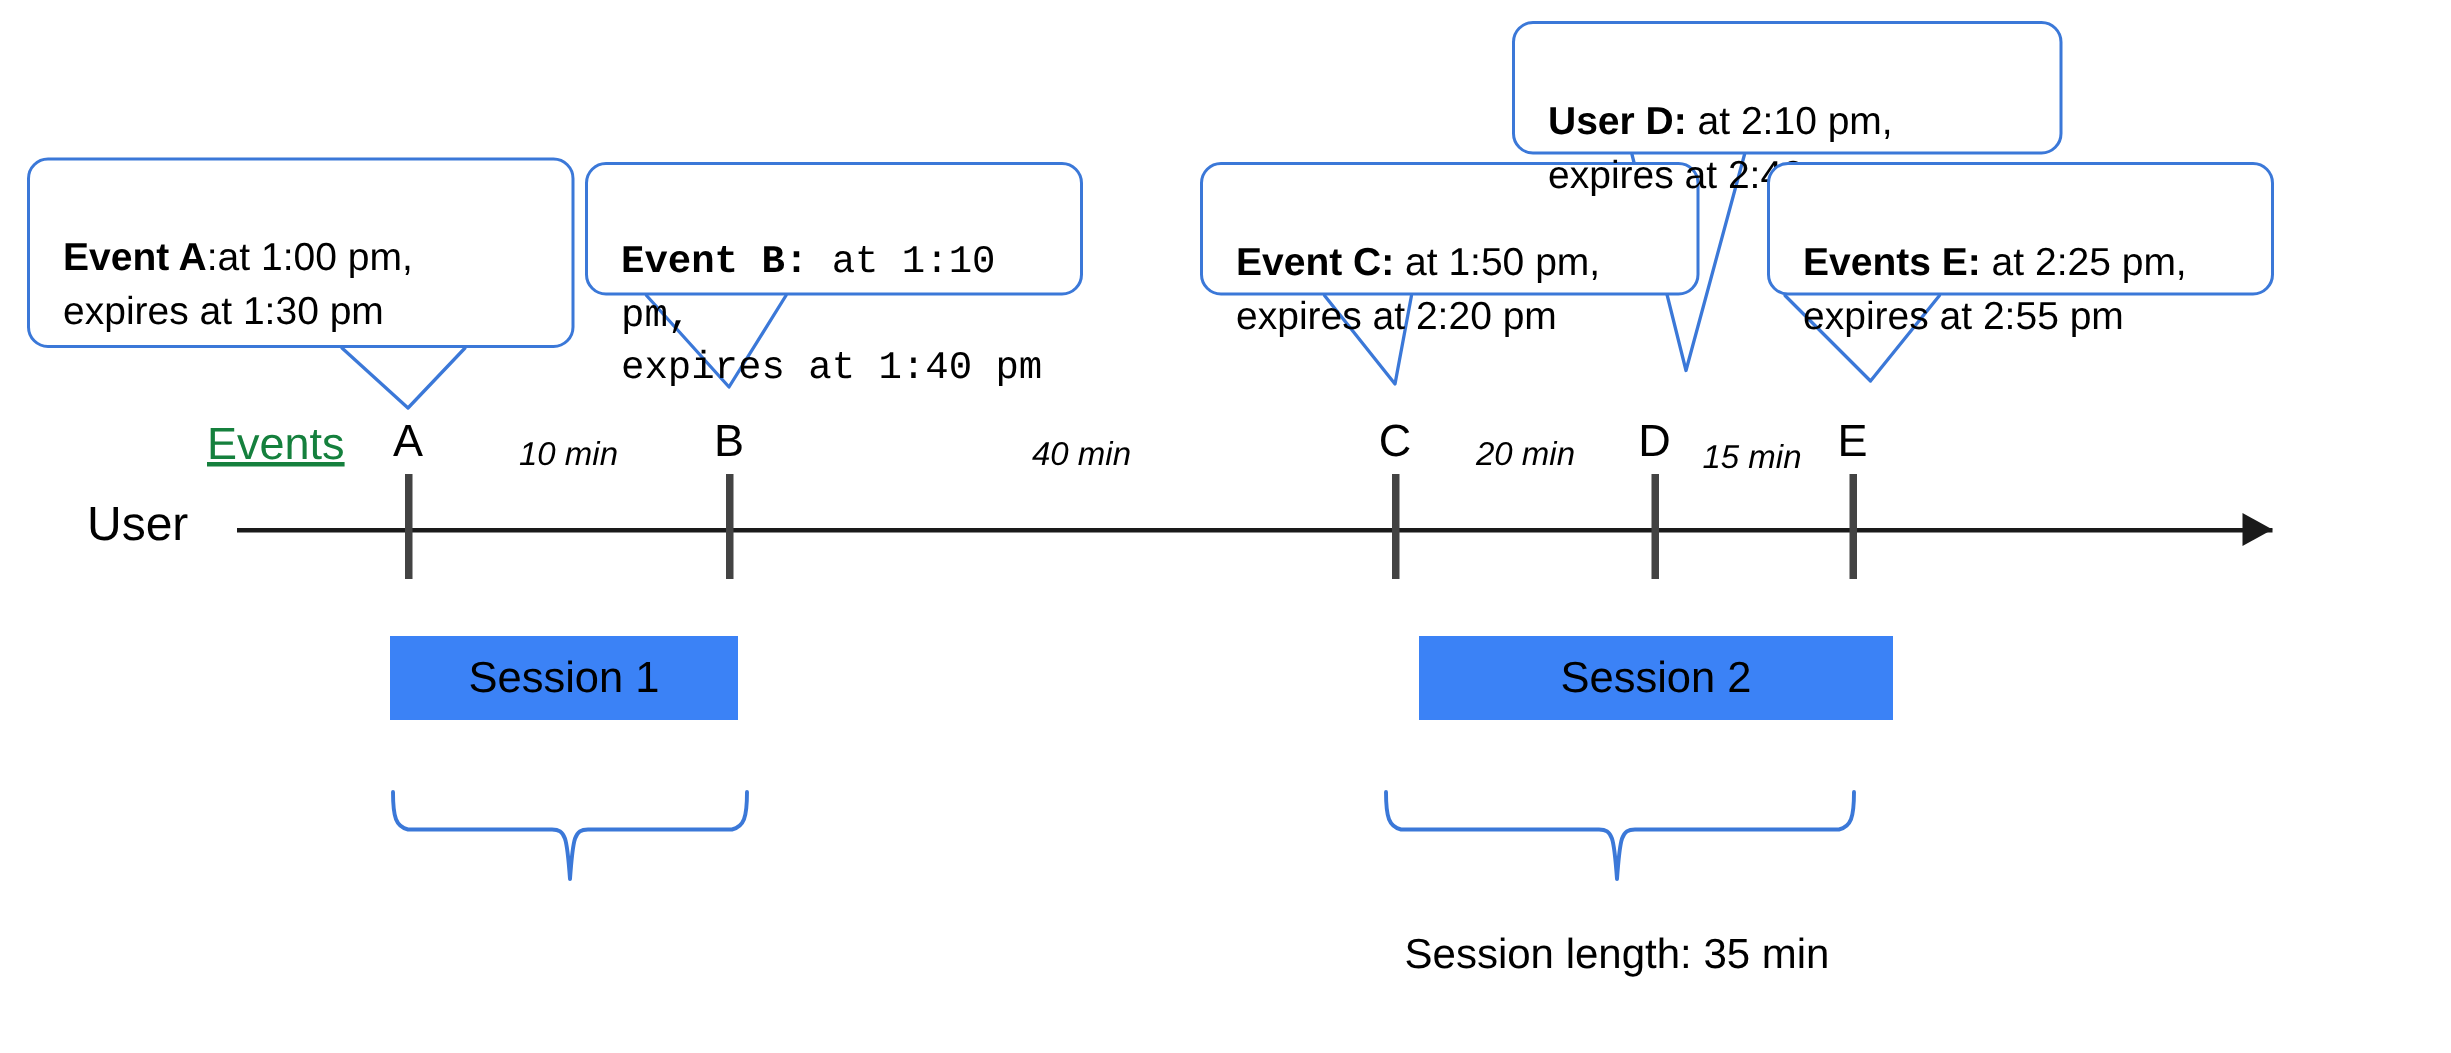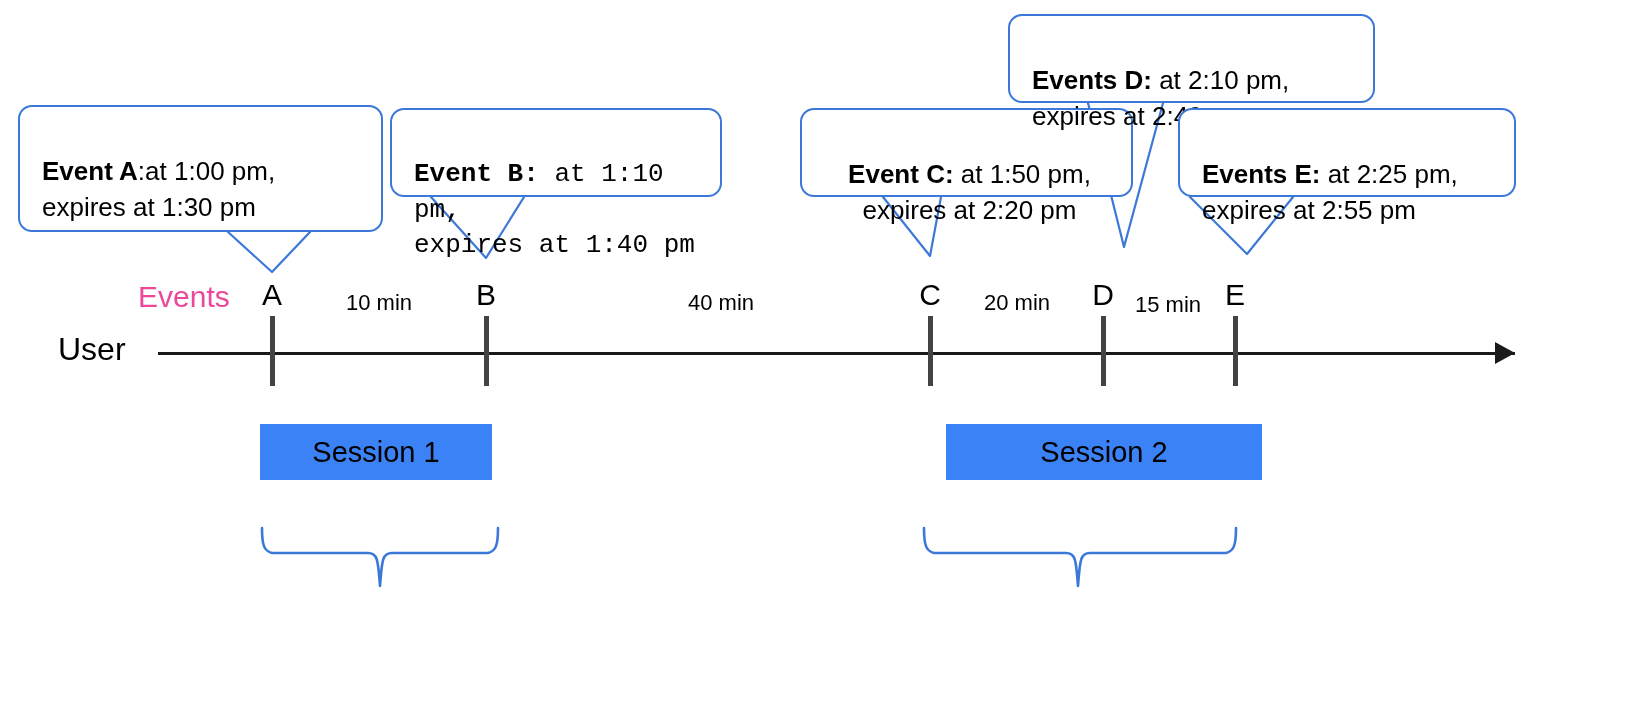--- a/index.html
+++ b/index.html
@@ -55,26 +55,28 @@
     color:#000;
     text-align:center;
     z-index:4;
   }
   .gap-label{
     position:absolute;
     font-size:22px;
     color:#000;
     text-align:center;
     z-index:4;
+    font-style:italic;
   }
   .events-label{
     position:absolute;
     font-size:30px;
-    color:#ec4899;
+    color:#15803d;
     z-index:4;
+    text-decoration:underline;
   }
   .user-label{
     position:absolute;
     font-size:32px;
     color:#000;
     z-index:4;
   }
 
   
   .session-box{
@@ -137,27 +139,27 @@
   <div class="callout" style="left:18px;top:105px;width:365px;height:127px;">
     <span class="ev">Event A</span><span>:</span><span>at 1:00 pm,
 expires at 1:30 pm</span>
   </div>
 
   <div class="callout" style="left:390px;top:108px;width:332px;height:89px;font-family:Liberation Mono, monospace;">
     <span class="ev">Event B:</span><span> at 1:10 pm,
 expires at 1:40 pm</span>
   </div>
 
-  <div class="callout" style="left:800px;top:108px;width:333px;height:89px;text-align:center;">
+  <div class="callout" style="left:800px;top:108px;width:333px;height:89px;">
     <span class="ev">Event C:</span><span> at 1:50 pm,
 expires at 2:20 pm</span>
   </div>
 
   <div class="callout" style="left:1008px;top:14px;width:367px;height:89px;z-index:7;">
-    <span class="ev">Events D:</span><span> at 2:10 pm,
+    <span class="ev">User D:</span><span> at 2:10 pm,
 expires at 2:40 pm</span>
   </div>
 
   <div class="callout" style="left:1178px;top:108px;width:338px;height:89px;z-index:8;">
     <span class="ev">Events E:</span><span> at 2:25 pm,
 expires at 2:55 pm</span>
   </div>
 
   <div class="user-label" style="left:58px;top:331px;">User</div>
 
@@ -179,14 +181,15 @@
   <div class="tick-label" style="left:1215px;top:278px;width:40px;">E</div>
 
   <div class="gap-label" style="left:319px;top:290px;width:120px;">10 min</div>
   <div class="gap-label" style="left:661px;top:290px;width:120px;">40 min</div>
   <div class="gap-label" style="left:957px;top:290px;width:120px;">20 min</div>
   <div class="gap-label" style="left:1118px;top:292px;width:100px;">15 min</div>
 
   <div class="session-box" style="left:260px;top:424px;width:232px;height:56px;">Session 1</div>
   <div class="session-box" style="left:922px;top:424px;width:316px;height:56px;margin-left:24px;">Session 2</div>
 
+  <div class="session-len" style="left:928px;top:620px;width:300px;">Session length: 35 min</div>
 
 </div>
 
 </body></html>

